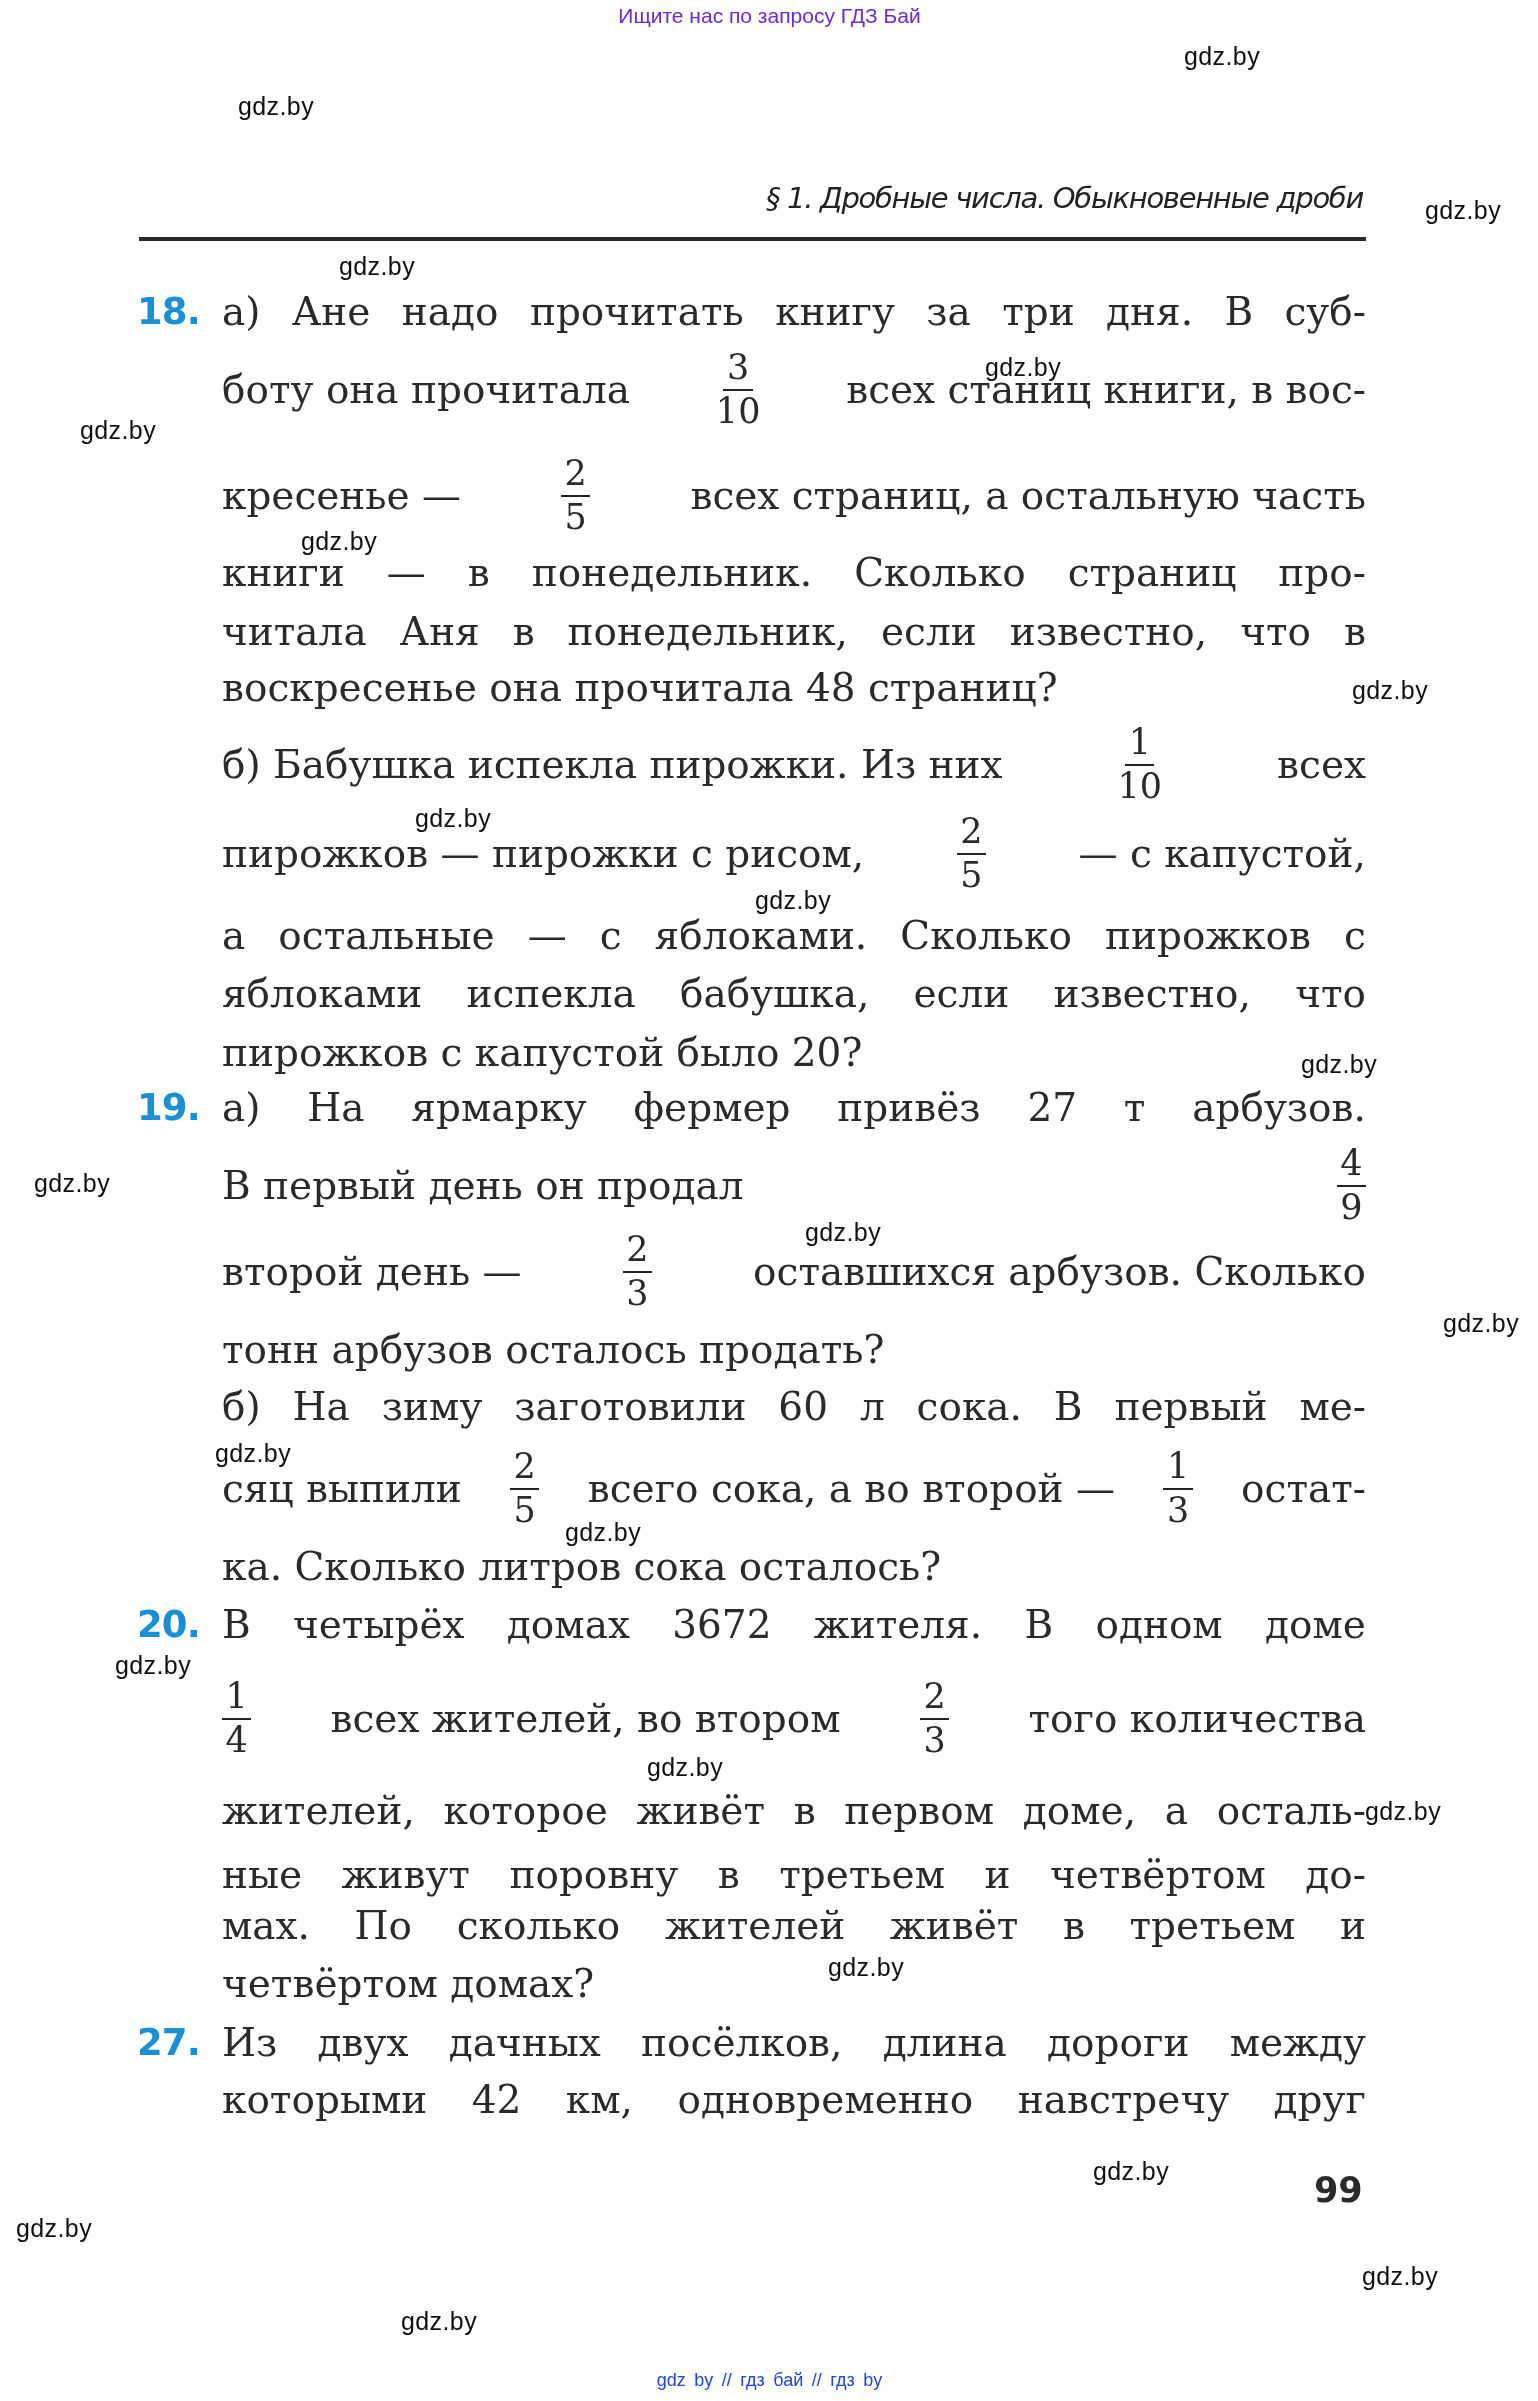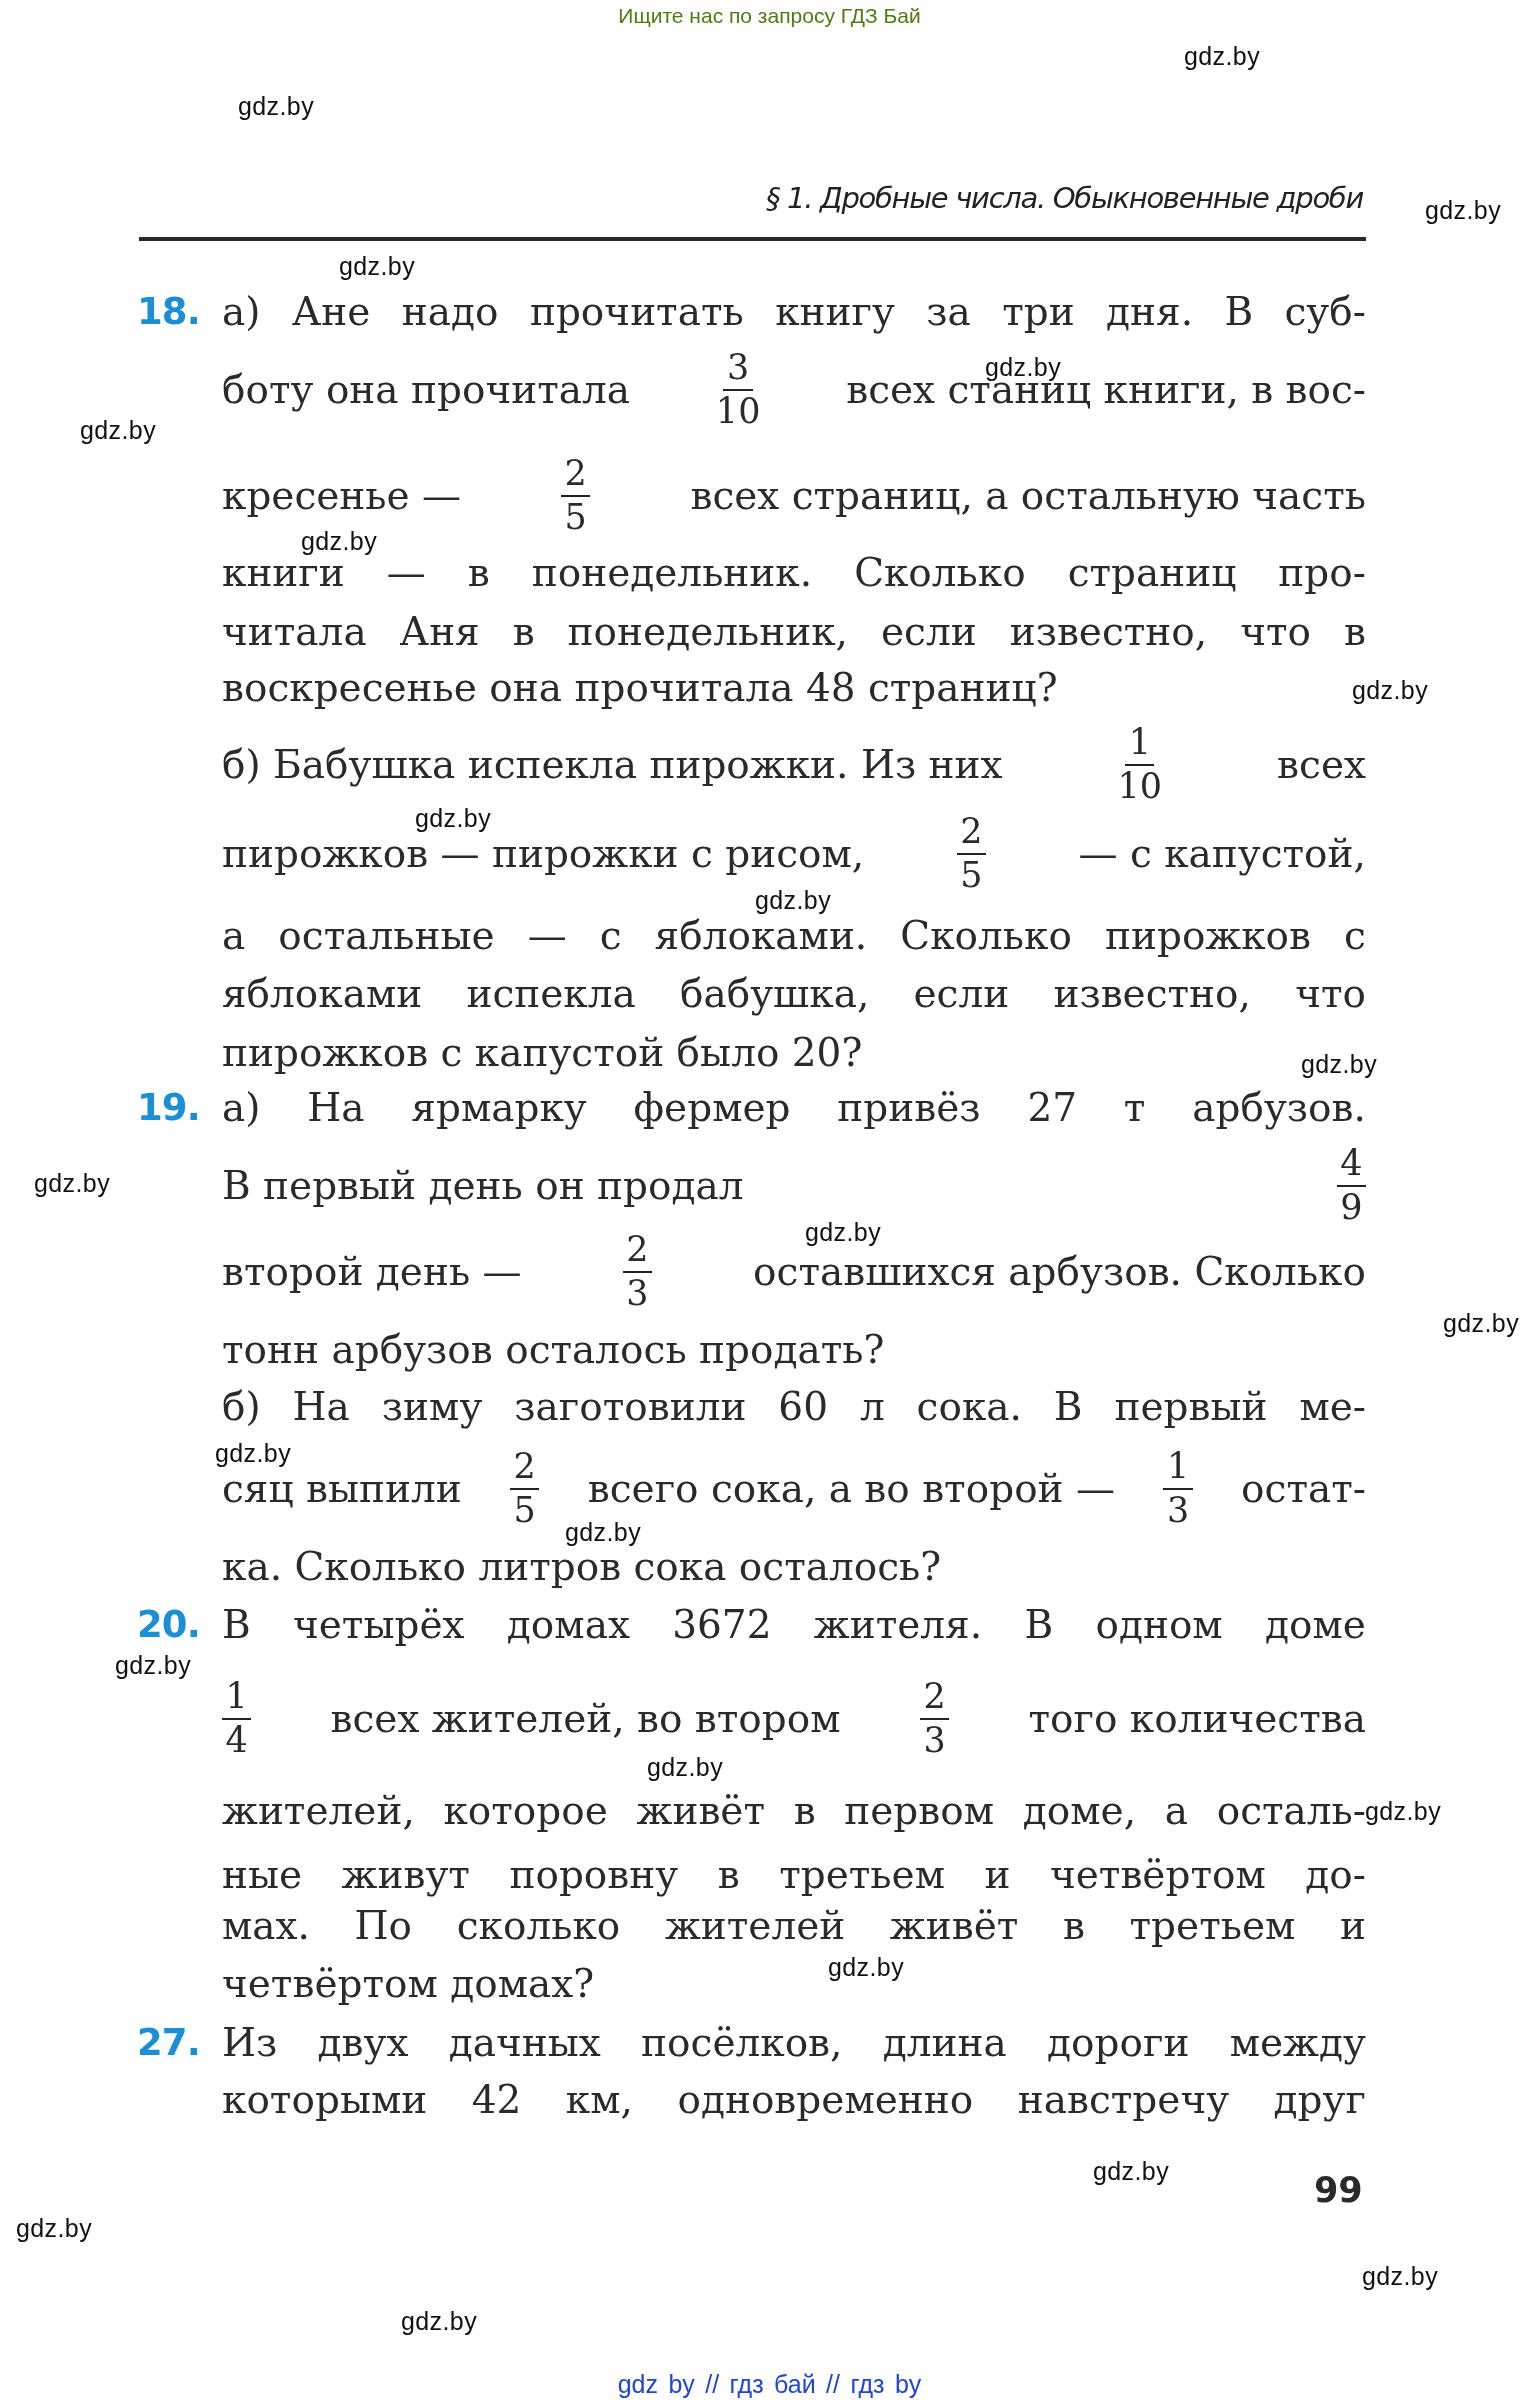--- a/index.html
+++ b/index.html
@@ -1,37 +1,37 @@
 <!DOCTYPE html>
 <html style="font-size:14px"><head>
   <meta charset="utf-8">
   <style>
     html, body { margin: 0; padding: 0; background: #ffffff; }
     body { width: 1539px; height: 2401px; position: relative; overflow: hidden; }
     .abs { position: absolute; white-space: nowrap; }
-    .top-banner { left: 0; width: 1539px; top: 3.5px; text-align: center; color: #4d7c0f;
+    .top-banner { left: 0; width: 1539px; top: 3.5px; text-align: center; color: #6d28d9;
       font-family: "Liberation Sans", sans-serif; font-size: 21px; }
     .wm { font-family: "Liberation Sans", sans-serif; font-size: 25px; color: #111; letter-spacing: 0.4px; }
     .header-title { top: 181px; right: 176px; font-family: "DejaVu Sans", sans-serif; font-style: italic;
       font-size: 29px; color: #222; letter-spacing: -1.3px; }
     .header-rule { position: absolute; left: 139px; top: 237px; width: 1227px; height: 3.5px; background: #2a2a2a; }
     .line { position: absolute; left: 222px; width: 1144px; height: 53px;
       font-family: "DejaVu Serif", serif; font-size: 39px; color: #2a2a2a; line-height: 53px;
       display: flex; align-items: center; justify-content: space-between; white-space: nowrap; }
     .line.last { justify-content: flex-start; }
     .num { position: absolute; left: 137px; font-family: "DejaVu Sans", sans-serif; font-weight: bold;
       font-size: 37px; color: #1a8fd6; line-height: 53px; letter-spacing: -0.9px; }
     .frac { display: inline-flex; flex-direction: column; align-items: center; line-height: 1;
       font-family: "DejaVu Serif", serif; font-size: 35px; vertical-align: middle; }
     .frac .n { padding: 0 3.5px 3.5px; border-bottom: 2.7px solid #222; }
     .frac .d { padding: 3.5px 3.5px 0; }
     .page-num { left: 1314px; top: 2170px; font-family: "DejaVu Sans", sans-serif; font-weight: bold;
       font-size: 35px; color: #2a2a2a; }
     .footer { left: 0; width: 1539px; top: 2370px; text-align: center; color: #1f44d6;
-      font-family: "Liberation Sans", sans-serif; font-size: 25px; word-spacing: 3.5px; }
+      font-family: "Liberation Sans", sans-serif; font-size: 18px; word-spacing: 3.5px; }
   </style>
 </head>
 <body>
 
 <div class="abs top-banner">Ищите нас по запросу ГДЗ Бай</div>
 
 <div class="abs wm" style="left:1184px;top:42px">gdz.by</div>
 <div class="abs wm" style="left:238px;top:92px">gdz.by</div>
 <div class="abs wm" style="left:1425px;top:196px">gdz.by</div>
 <div class="abs wm" style="left:339px;top:252px">gdz.by</div>

